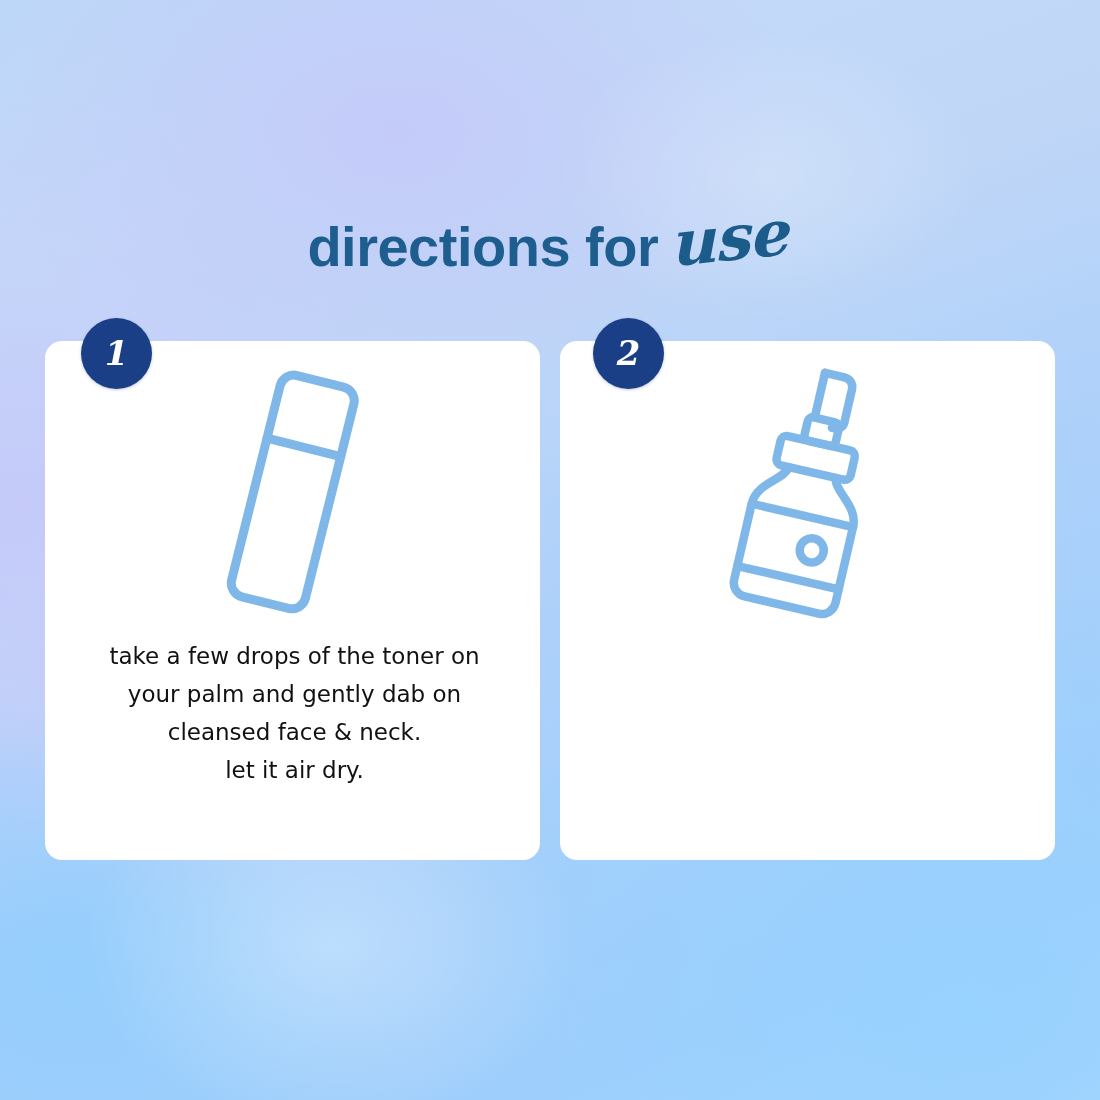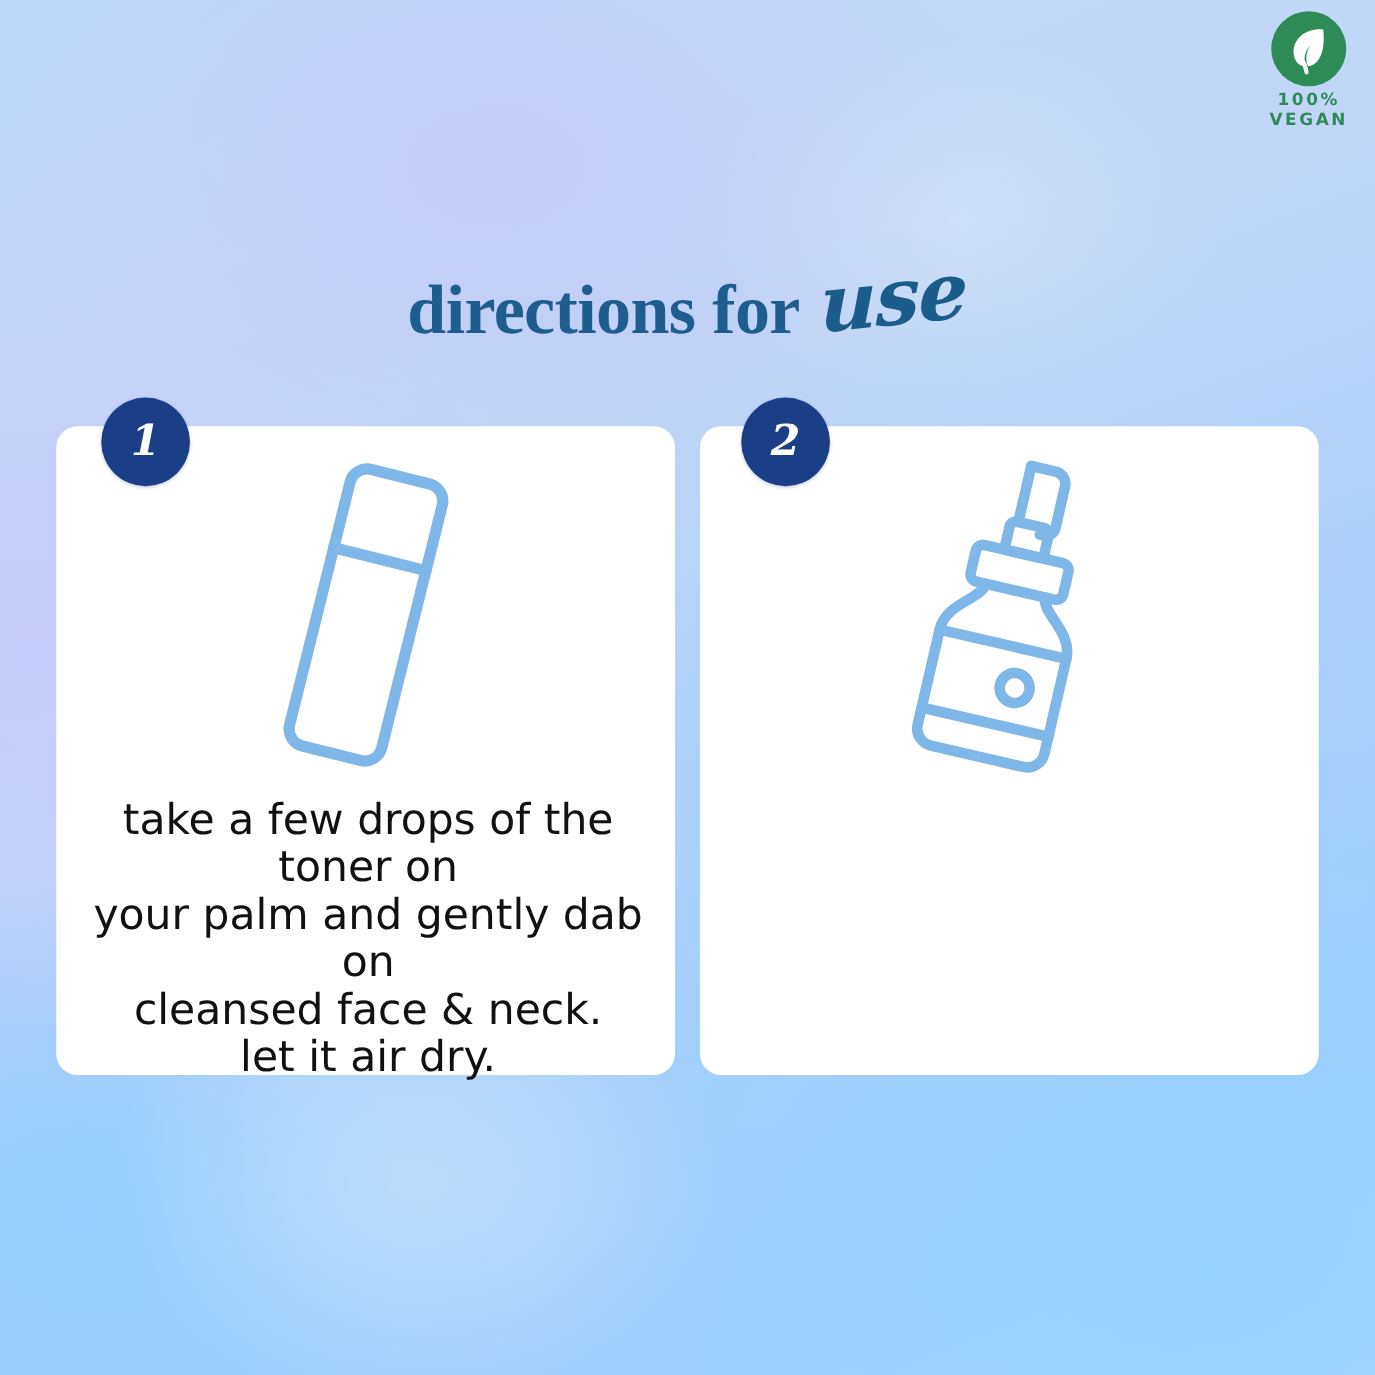--- a/index.html
+++ b/index.html
@@ -92,21 +92,21 @@
   
   #heading {
     position: absolute;
     top: 207px;
     left: 0;
     width: 1100px;
     text-align: center;
     white-space: nowrap;
   }
   #heading .head-main {
-    font-family: Liberation Serif, serif;
+    font-family: Liberation Sans, sans-serif;
     font-weight: 700;
     font-size: 56px;
     letter-spacing: -0.5px;
     color: #1D5E8E;
     vertical-align: baseline;
   }
   #heading .head-script {
     font-family: "DejaVu Serif", serif;
     font-style: italic;
     font-weight: 700;
@@ -161,50 +161,39 @@
   }
   .card-art svg { display: block; }
 
   .card-text {
     position: absolute;
     left: 22px;
     right: 18px;
     top: 296px;
     text-align: center;
     font-family: "DejaVu Sans", sans-serif;
-    font-size: 34px;
+    font-size: 23px;
     line-height: 38px;
     color: #111111;
     white-space: pre-line;
   }
 </style>
 </head>
 <body>
 
 <div id="poster">
 
   <div class="bg-layer bg-base"></div>
   <div class="bg-layer bg-violet-left"></div>
   <div class="bg-layer bg-violet-top"></div>
   <div class="bg-layer bg-violet-mid"></div>
   <div class="bg-layer bg-cyan-br"></div>
   <div class="bg-layer bg-cyan-bl"></div>
   <div class="bg-layer bg-white-soft"></div>
 
-  <div id="vegan-badge">
-    <svg class="leaf-mark" viewBox="0 0 64 64">
-      <circle cx="32" cy="32" r="31" fill="#2E8B57"></circle>
-      <path d="M44 16 C29 15 19 24 19.5 35.5 C19.8 42.5 24.5 46.5 29.5 46.8
-               C27.5 41 28.5 34.5 33 29.5 C29.5 35.5 29.2 41.5 31.5 46.5
-               C40 45 46 36 44 16 Z" fill="#FFFFFF"></path>
-      <path d="M30.2 51.5 C29 45 27.5 41 22.5 37.5" stroke="#FFFFFF" stroke-width="3.4" stroke-linecap="round" fill="none"></path>
-    </svg>
-    <span class="vegan-line first">100%</span>
-    <span class="vegan-line">VEGAN</span>
-  </div>
 
   <div id="heading">
     <span class="head-main">directions for</span><span class="head-script">use</span>
   </div>
 
   <div class="card" id="card-1">
     <div class="card-art">
       <svg width="240" height="270" viewBox="0 0 240 270">
         <g transform="rotate(14 120 135)" fill="none" stroke="#7FB8E8" stroke-width="9" stroke-linejoin="round" stroke-linecap="round">
           <rect x="82" y="22" width="76" height="228" rx="14" ry="14"></rect>

